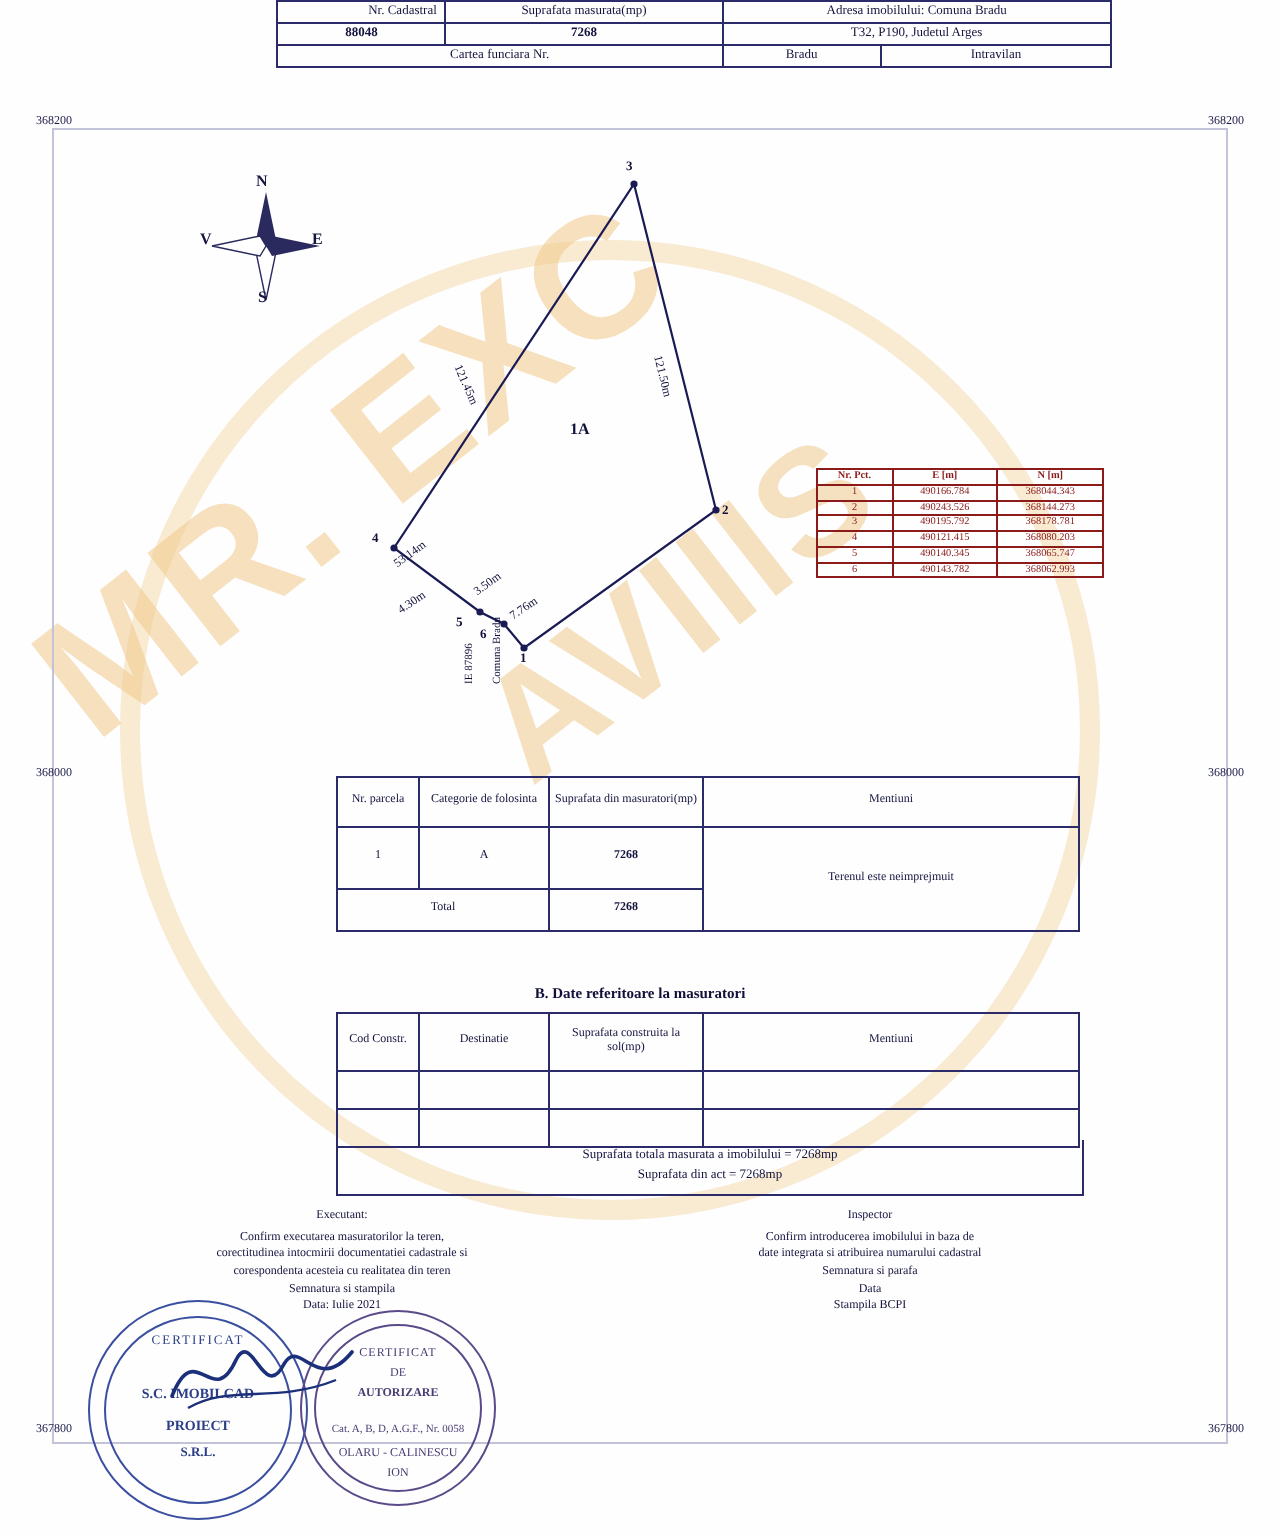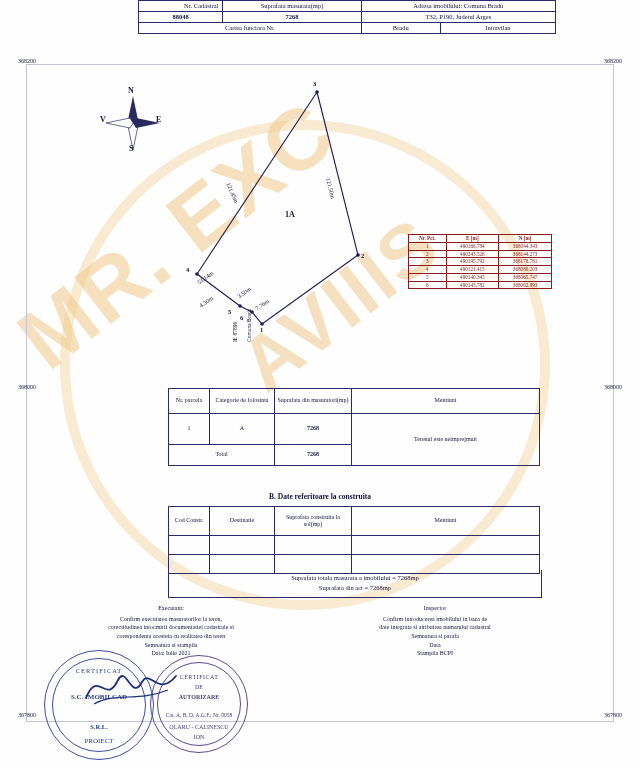--- a/index.html
+++ b/index.html
@@ -174,21 +174,21 @@
     font-family:"Liberation Serif",serif;
     text-align:center;
   }
   .stamp1{left:44px;top:650px;width:108px;height:108px;}
   .stamp1 .inner{
     position:absolute;left:7px;top:7px;right:7px;bottom:7px;
     border:1px solid #3a4fa0;border-radius:50%;
   }
   .stamp1 .l1{position:absolute;left:0;right:0;top:16px;font-size:6.5px;letter-spacing:1px;}
   .stamp1 .l2{position:absolute;left:0;right:0;top:42px;font-size:7px;font-weight:700;}
-  .stamp1 .l3{position:absolute;left:0;right:0;top:58px;font-size:7px;font-weight:400;margin-top:28px;}
+  .stamp1 .l3{position:absolute;left:0;right:0;top:58px;font-size:7px;font-weight:700;}
   .stamp1 .l4{position:absolute;left:0;right:0;top:72px;font-size:6.5px;font-weight:700;}
   .stamp2{left:150px;top:655px;width:96px;height:96px;border-color:#5b4a8a;color:#4a3c74;}
   .stamp2 .inner{
     position:absolute;left:6px;top:6px;right:6px;bottom:6px;
     border:1px solid #5b4a8a;border-radius:50%;
   }
   .stamp2 .l1{position:absolute;left:0;right:0;top:18px;font-size:6px;letter-spacing:.5px;}
   .stamp2 .l2{position:absolute;left:0;right:0;top:28px;font-size:6px;}
   .stamp2 .l3{position:absolute;left:0;right:0;top:50px;font-size:5.5px;}
   .stamp2 .l4{position:absolute;left:0;right:0;top:62px;font-size:6px;}
@@ -333,21 +333,21 @@
       <td style="font-weight:700;">7268</td>
       <td rowspan="2">Terenul este neimprejmuit</td>
     </tr>
     <tr>
       <td colspan="2" style="height:18px;">Total</td>
       <td style="font-weight:700;">7268</td>
     </tr>
   </tbody>
     </table>
 
-  <div class="cap capB">B. Date referitoare la construita</div>
+  <div class="cap capB">B. Date referitoare la masuratori</div>
   <table class="dt tblB">
     <tbody>
         <tr>
       <th style="width:36px;height:26px;">Cod Constr.</th>
       <th style="width:60px;">Destinatie</th>
       <th style="width:72px;">Suprafata construita la sol(mp)</th>
       <th>Mentiuni</th>
     </tr>
     <tr>
       <td style="height:16px;"></td>

